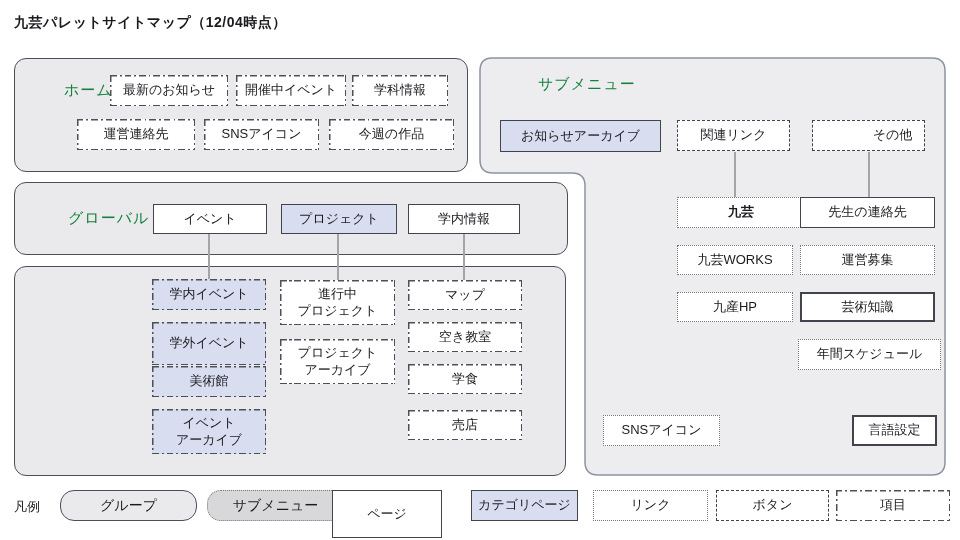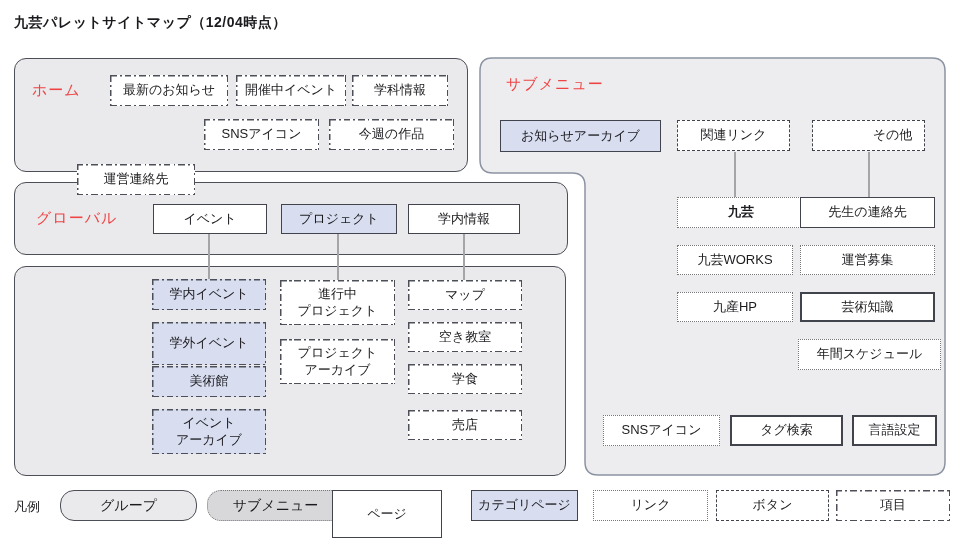--- a/index.html
+++ b/index.html
@@ -4,21 +4,21 @@
 <style>
   html,body { margin:0; padding:0; background:#ffffff; }
   .canvas {
     position:relative; width:960px; height:540px; overflow:hidden;
     font-family:"Liberation Sans","DejaVu Sans",sans-serif;
     background:#ffffff; color:#1b1b1f;
   }
   .title { position:absolute; left:14px; top:14px; font-size:14px; font-weight:bold; letter-spacing:.5px; }
 
   .grp { position:absolute; box-sizing:border-box; background:#eaeaec; border:1.5px solid #4c4f57; border-radius:12px; }
-  .grp-label { position:absolute; font-size:15px; color:#ef4444; letter-spacing:1px; }
+  .grp-label { position:absolute; font-size:15px; color:#15803d; letter-spacing:1px;margin-left:32px; }
 
   .node {
     position:absolute; box-sizing:border-box; display:flex; align-items:center; justify-content:center;
     text-align:center; font-size:13px; line-height:1.25; background-color:#ffffff; white-space:pre-line;
   }
   .page    { border:1.5px solid #41444d; }
   .page2   { border:2px solid #41444d; }
   .catpage { border:1.5px solid #41444d; background-color:#d8def0; }
   .link    { border:1.5px dotted #777779; }
   .btn     { border:1.5px dashed #41444d; }
@@ -66,21 +66,21 @@
   <div class="connector" style="left:734px; top:152px; height:46px;"></div>
   <div class="connector" style="left:868px; top:152px; height:46px;"></div>
 
   <div class="grp-label" style="left:32px; top:81px;">ホーム</div>
   <div class="grp-label" style="left:36px; top:209px;">グローバル</div>
   <div class="grp-label" style="left:506px; top:75px;">サブメニュー</div>
 
   <div class="node item" style="left:110px; top:75px; width:118px; height:31px;">最新のお知らせ</div>
   <div class="node item" style="left:236px; top:75px; width:110px; height:31px;">開催中イベント</div>
   <div class="node item" style="left:352px; top:75px; width:96px; height:31px;">学科情報</div>
-  <div class="node item" style="left:77px; top:119px; width:118px; height:31px;margin-top:45px;">運営連絡先</div>
+  <div class="node item" style="left:77px; top:119px; width:118px; height:31px;">運営連絡先</div>
   <div class="node item" style="left:204px; top:119px; width:115px; height:31px;">SNSアイコン</div>
   <div class="node item" style="left:329px; top:119px; width:125px; height:31px;">今週の作品</div>
 
   <div class="node page" style="left:153px; top:204px; width:114px; height:30px;">イベント</div>
   <div class="node catpage" style="left:281px; top:204px; width:116px; height:30px;">プロジェクト</div>
   <div class="node page" style="left:408px; top:204px; width:112px; height:30px;">学内情報</div>
 
   <div class="node item blue" style="left:152px; top:279px; width:114px; height:31px;">学内イベント</div>
   <div class="node item blue" style="left:152px; top:322px; width:114px; height:43px;">学外イベント</div>
   <div class="node item blue" style="left:152px; top:366px; width:114px; height:31px;">美術館</div>
@@ -103,21 +103,20 @@
 
   <div class="node link" style="left:677px; top:197px; width:128px; height:31px;font-weight:bold;">九芸</div>
   <div class="node page" style="left:800px; top:197px; width:135px; height:31px;">先生の連絡先</div>
   <div class="node link" style="left:677px; top:245px; width:116px; height:30px;">九芸WORKS</div>
   <div class="node link" style="left:800px; top:245px; width:135px; height:30px;">運営募集</div>
   <div class="node link" style="left:677px; top:292px; width:116px; height:30px;">九産HP</div>
   <div class="node page2" style="left:800px; top:292px; width:135px; height:30px;">芸術知識</div>
   <div class="node link" style="left:798px; top:339px; width:143px; height:31px;">年間スケジュール</div>
 
   <div class="node link" style="left:603px; top:415px; width:117px; height:31px;">SNSアイコン</div>
-  <div class="node page2" style="left:730px; top:415px; width:113px; height:31px;">タグ検索</div>
   <div class="node page2" style="left:852px; top:415px; width:85px; height:31px;">言語設定</div>
 
   <div class="legend-label" style="left:14px; top:498px;">凡例</div>
   <div class="pill pill-group" style="left:60px; top:490px; width:137px; height:31px;">グループ</div>
   <div class="pill pill-submenu" style="left:207px; top:490px; width:137px; height:31px;">サブメニュー</div>
   <div class="node page" style="left:332px; top:490px; width:110px; height:48px;">ページ</div>
   <div class="node catpage" style="left:471px; top:490px; width:107px; height:31px;">カテゴリページ</div>
   <div class="node link" style="left:593px; top:490px; width:115px; height:31px;">リンク</div>
   <div class="node btn" style="left:716px; top:490px; width:113px; height:31px;">ボタン</div>
   <div class="node item" style="left:836px; top:490px; width:114px; height:31px;">項目</div>

